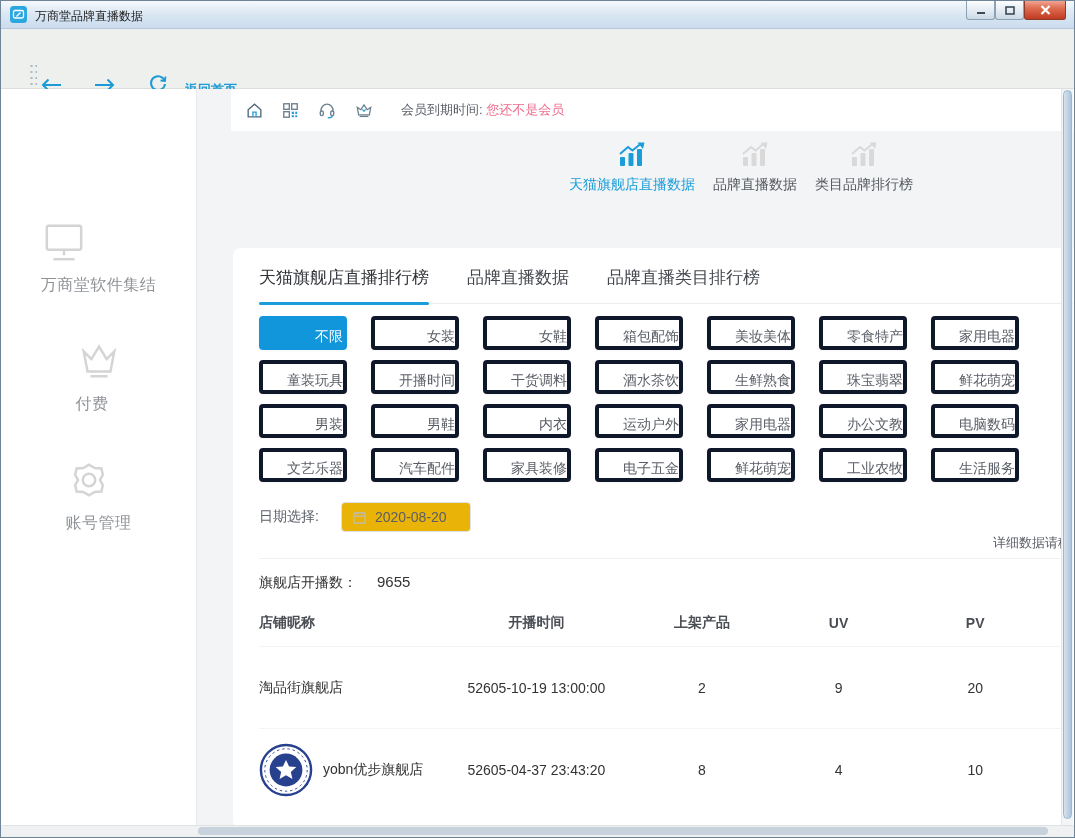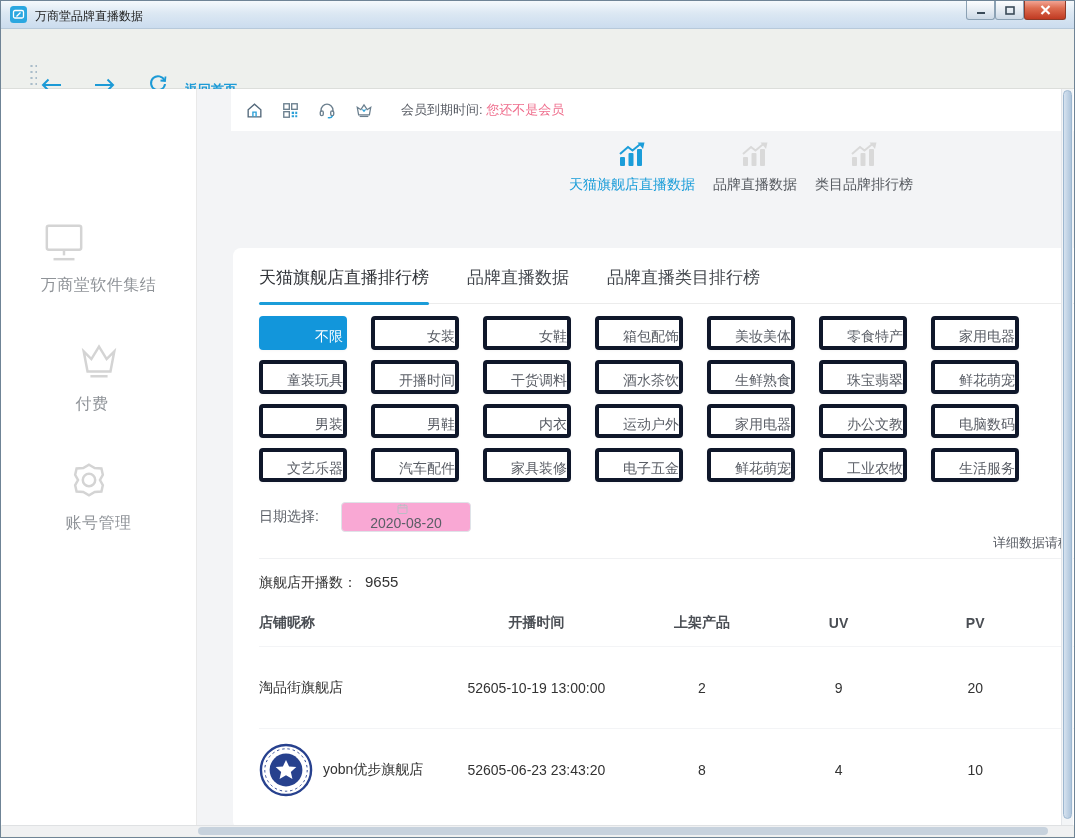--- a/index.html
+++ b/index.html
@@ -62,28 +62,28 @@
   .cat-section { display:flex; margin-top:12px; }
   .cat-label { width:82px; font-size:14px; color:#5a5e66; padding-top:9px; }
   .cat-grid { width:784px; display:flex; flex-wrap:wrap; }
   .cat-btn { width:88px; height:34px; line-height:32px; text-align:right; background:#fff;
     border:4px solid #0f172a; border-radius:4px; font-size:14px; color:#5a5e66;
     margin:0 24px 10px 0; box-shadow:0 1px 3px rgba(0,0,0,0.04); cursor:pointer; }
   .cat-btn.selected { background:#1296db; border-color:#1296db; color:#fff; }
 
   .date-row { display:flex; align-items:center; margin-top:10px; }
   .date-label { width:82px; font-size:14px; color:#5a5e66; }
-  .date-input { width:130px; height:30px; border:1px solid #dfe3e8; border-radius:4px; background:#f9a8d4;
-    display:flex; align-items:center; padding:0 10px; font-size:14px; color:#5a5e66; cursor:pointer;flex-direction:column; }
+  .date-input { width:130px; height:30px; border:1px solid #dfe3e8; border-radius:4px; background:#eab308;
+    display:flex; align-items:center; padding:0 10px; font-size:14px; color:#5a5e66; cursor:pointer; }
   .date-input svg { margin-right:8px; }
 
   .detail-note { width:828px; text-align:right; padding-right:16px; font-size:13px; color:#5a5e66; margin-top:2px; white-space:nowrap; }
   .divider { width:828px; border-top:1px solid #f0f1f3; margin-top:6px; }
   .count-row { margin-top:14px; font-size:14px; color:#333; }
-  .count-row .val { margin-left:8px; font-size:15px; color:#333; }
+  .count-row .val { margin-left:20px; font-size:15px; color:#333; }
 
   .table { width:828px; margin-top:8px; }
   .thead, .trow { display:grid; grid-template-columns:22% 23% 17% 16% 17%; align-items:center; }
   .thead { height:46px; font-size:14px; font-weight:bold; color:#4a4e54; }
   .thead span:not(:first-child), .trow > span { text-align:center; }
   .trow { border-top:1px solid #f3f4f6; font-size:14px; color:#333; min-height:82px; }
   .shop-cell { display:flex; align-items:center; gap:10px; text-align:left; }
   .logo { width:54px; height:54px; flex:0 0 54px; }
 
   
@@ -343,21 +343,21 @@
             <span class="logo">
               <svg viewBox="0 0 56 56">
                   <circle cx="28" cy="28" r="26" fill="#fff" stroke="#27418e" stroke-width="2.5"></circle>
                   <circle cx="28" cy="28" r="22" fill="none" stroke="#27418e" stroke-width="1" stroke-dasharray="2.5 3"></circle>
                   <circle cx="28" cy="28" r="17" fill="#27418e"></circle>
                   <path d="M28 17.5 L31.2 24.3 L38.7 25 L33 30 L34.7 37.4 L28 33.5 L21.3 37.4 L23 30 L17.3 25 L24.8 24.3 Z" fill="#fff"></path>
                 </svg>
             </span>
             <span>yobn优步旗舰店</span>
           </span>
-          <span>52605-06-23 23:43:20</span>
+          <span>52605-04-37 23:43:20</span>
           <span>8</span>
           <span>4</span>
           <span>10</span>
         </div>
       </div>
 
     </div>
   </div>
 
   <div class="vscroll">

